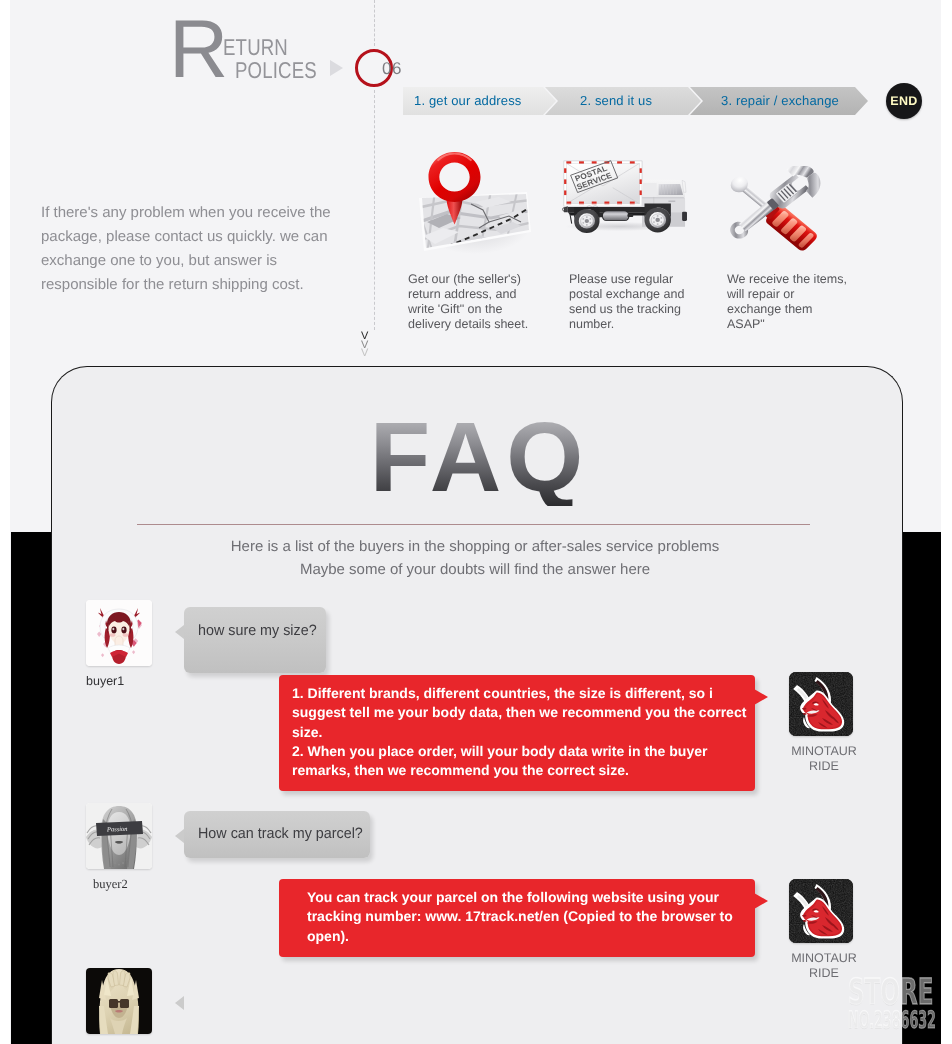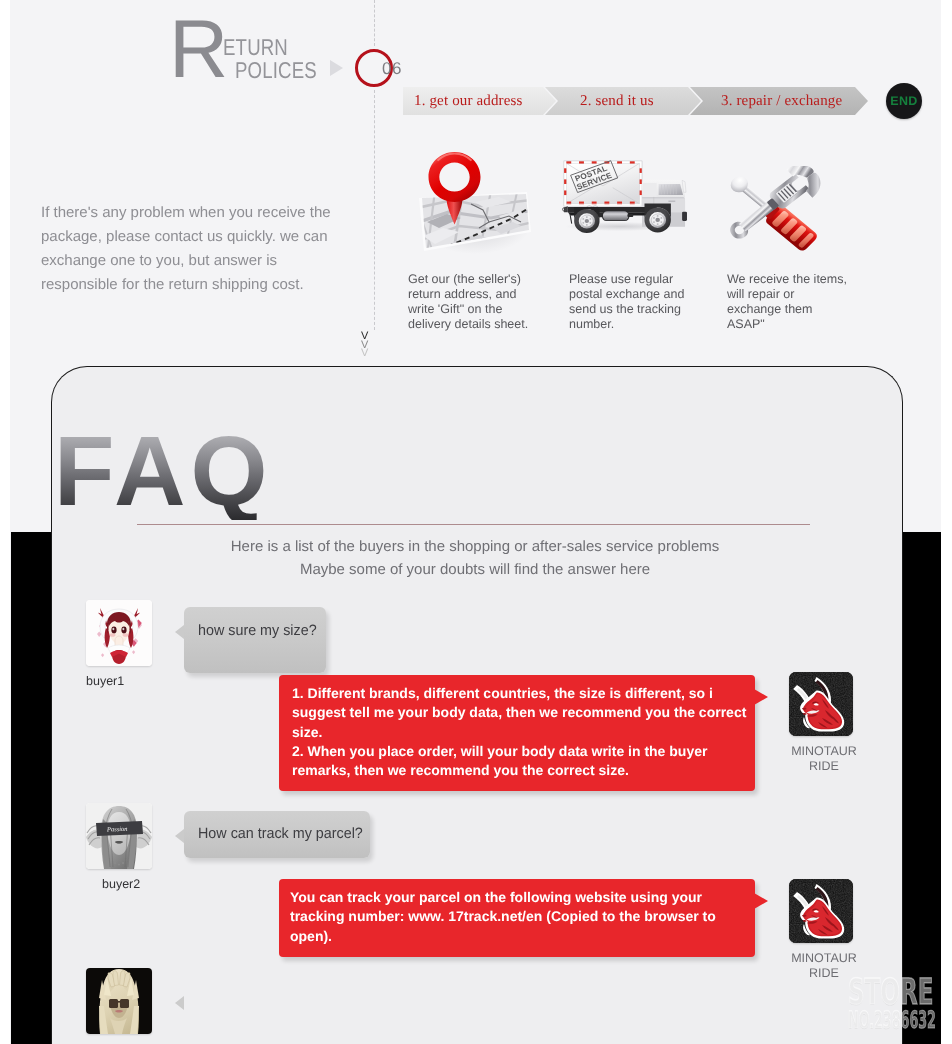--- a/index.html
+++ b/index.html
@@ -16,39 +16,39 @@
   .num-circle{position:absolute;left:345px;top:49px;width:32px;height:32px;border:3px solid #b5111b;border-radius:50%;display:flex;align-items:center;justify-content:center;}
   .num-circle span{font-size:17px;color:#7c7c80;letter-spacing:0.5px;line-height:17px;margin-left:36px;}
 
   
   .vline-top{position:absolute;left:364px;top:0px;width:0;height:46px;border-left:1px dashed #c9c9cd;}
   .vline-bot{position:absolute;left:364px;top:90px;width:0;height:240px;border-left:1px dashed #c9c9cd;}
   .chev{position:absolute;left:351px;font-size:11px;line-height:11px;font-family:"Liberation Sans",sans-serif;font-weight:400;}
 
   
   .steps{position:absolute;left:0px;top:0px;width:931px;height:1044px;pointer-events:none;}
-  .steplbl{position:absolute;font-size:15px;color:#b91c1c;white-space:nowrap;letter-spacing:0.15px;font-family:Liberation Serif, serif;}
+  .steplbl{position:absolute;font-size:13px;color:#0369a1;white-space:nowrap;letter-spacing:0.15px;}
   .end-circle{position:absolute;left:876px;top:83px;width:36px;height:36px;border-radius:50%;background:#161618;display:flex;align-items:center;justify-content:center;box-shadow:0 1px 2px rgba(0,0,0,.25);}
-  .end-circle span{color:#15803d;font-size:12.5px;font-weight:700;letter-spacing:0.3px;}
+  .end-circle span{color:#fef9c3;font-size:12.5px;font-weight:700;letter-spacing:0.3px;}
 
   
   .intro{position:absolute;left:31px;top:201px;width:300px;font-size:15px;line-height:24px;color:#8e8e93;}
 
   
   .card{position:absolute;top:150px;width:135px;}
   .card .ic{position:relative;height:112px;}
   .card .txt{position:absolute;left:-5px;top:122px;width:122px;font-size:12.5px;line-height:15px;color:#58585c;}
 
   
   .blackbar{position:absolute;top:532px;width:41px;height:512px;background:#000;}
 
   
   .faq-card{position:absolute;left:41px;top:366px;width:852px;height:678px;border:1px solid #1a1a1a;border-bottom:none;
             border-radius:36px 36px 0 0;background:#eeeef0;box-sizing:border-box;overflow:hidden;}
-  .faq-title{position:absolute;left:2px;top:54px;width:100%;text-align:left;font-size:99px;line-height:99px;font-weight:700;
+  .faq-title{position:absolute;left:2px;top:40px;width:100%;text-align:center;font-size:99px;line-height:99px;font-weight:700;
              letter-spacing:5px;
              background:linear-gradient(to bottom,#c0c0c4 0%,#b2b2b6 12%,#8e8e93 36%,#6d6d72 56%,#4a4a4e 78%,#2b2b2e 100%);
              -webkit-background-clip:text;background-clip:text;color:transparent;}
   .faq-rule{position:absolute;left:85px;top:157px;width:673px;height:1px;background:#ad8b8e;}
   .faq-sub{position:absolute;left:-2px;width:100%;text-align:center;font-size:15px;color:#6f6f74;}
 
   
   .avatar{position:absolute;width:66px;height:66px;border-radius:4px;background:#fff;overflow:hidden;
           box-shadow:0 1px 2px rgba(0,0,0,0.14);}
   .avatar svg{display:block;}
@@ -583,27 +583,27 @@
       <g fill="#8a8a8a">
               <circle cx="29" cy="60" r="1"></circle>
               <circle cx="33" cy="61.5" r="1"></circle>
               <circle cx="37" cy="60" r="1"></circle>
             </g>
 
       <path d="M10,20 L56,18 L57,31 L11,33 Z" fill="#3d3d41"></path>
       <text x="21" y="28.5" font-family="'Liberation Serif',serif" font-style="italic" font-size="6.5" fill="#f5f5f5" transform="rotate(-2 21 28.5)">Passion</text>
     </svg>
         </div>
-        <div class="bname" style="left: 92px; top: 877px;">buyer2</div>
+        <div class="bname" style="left: 83px; top: 877px; font-family: Liberation Serif, serif;">buyer2</div>
         <div class="qbub" style="left: 174px; top: 811px; width: 186px; height: 47px;">
           <div class="qt" style="left: 14px; top: 12px; width: 300px;">How can track my parcel?</div>
         </div>
         <div class="qtail" style="left: 165px; top: 829px;"></div>
         <div class="abub" style="left: 269px; top: 879px; width: 476px; height: 78px;">
-          <div class="at" style="left: 11px; top: 9px; width: 456px;">
+          <div class="at" style="left: 28px; top: 9px; width: 456px;">
             <div>You can track your parcel on the following website using your tracking number: www. 17track.net/en (Copied to the browser to open).</div>
           </div>
         </div>
         <div class="atail" style="left: 744px; top: 893px;"></div>
         <div class="brand" style="left: 779px; top: 879px;">
           <div class="brandimg"><svg width="64" height="64" viewBox="0 0 64 64">
     <defs>
       <filter id="noiseF" x="0" y="0" width="100%" height="100%">
         <feTurbulence type="fractalNoise" baseFrequency="0.9" numOctaves="3" result="n"></feTurbulence>
         <feColorMatrix in="n" type="saturate" values="0"></feColorMatrix>

